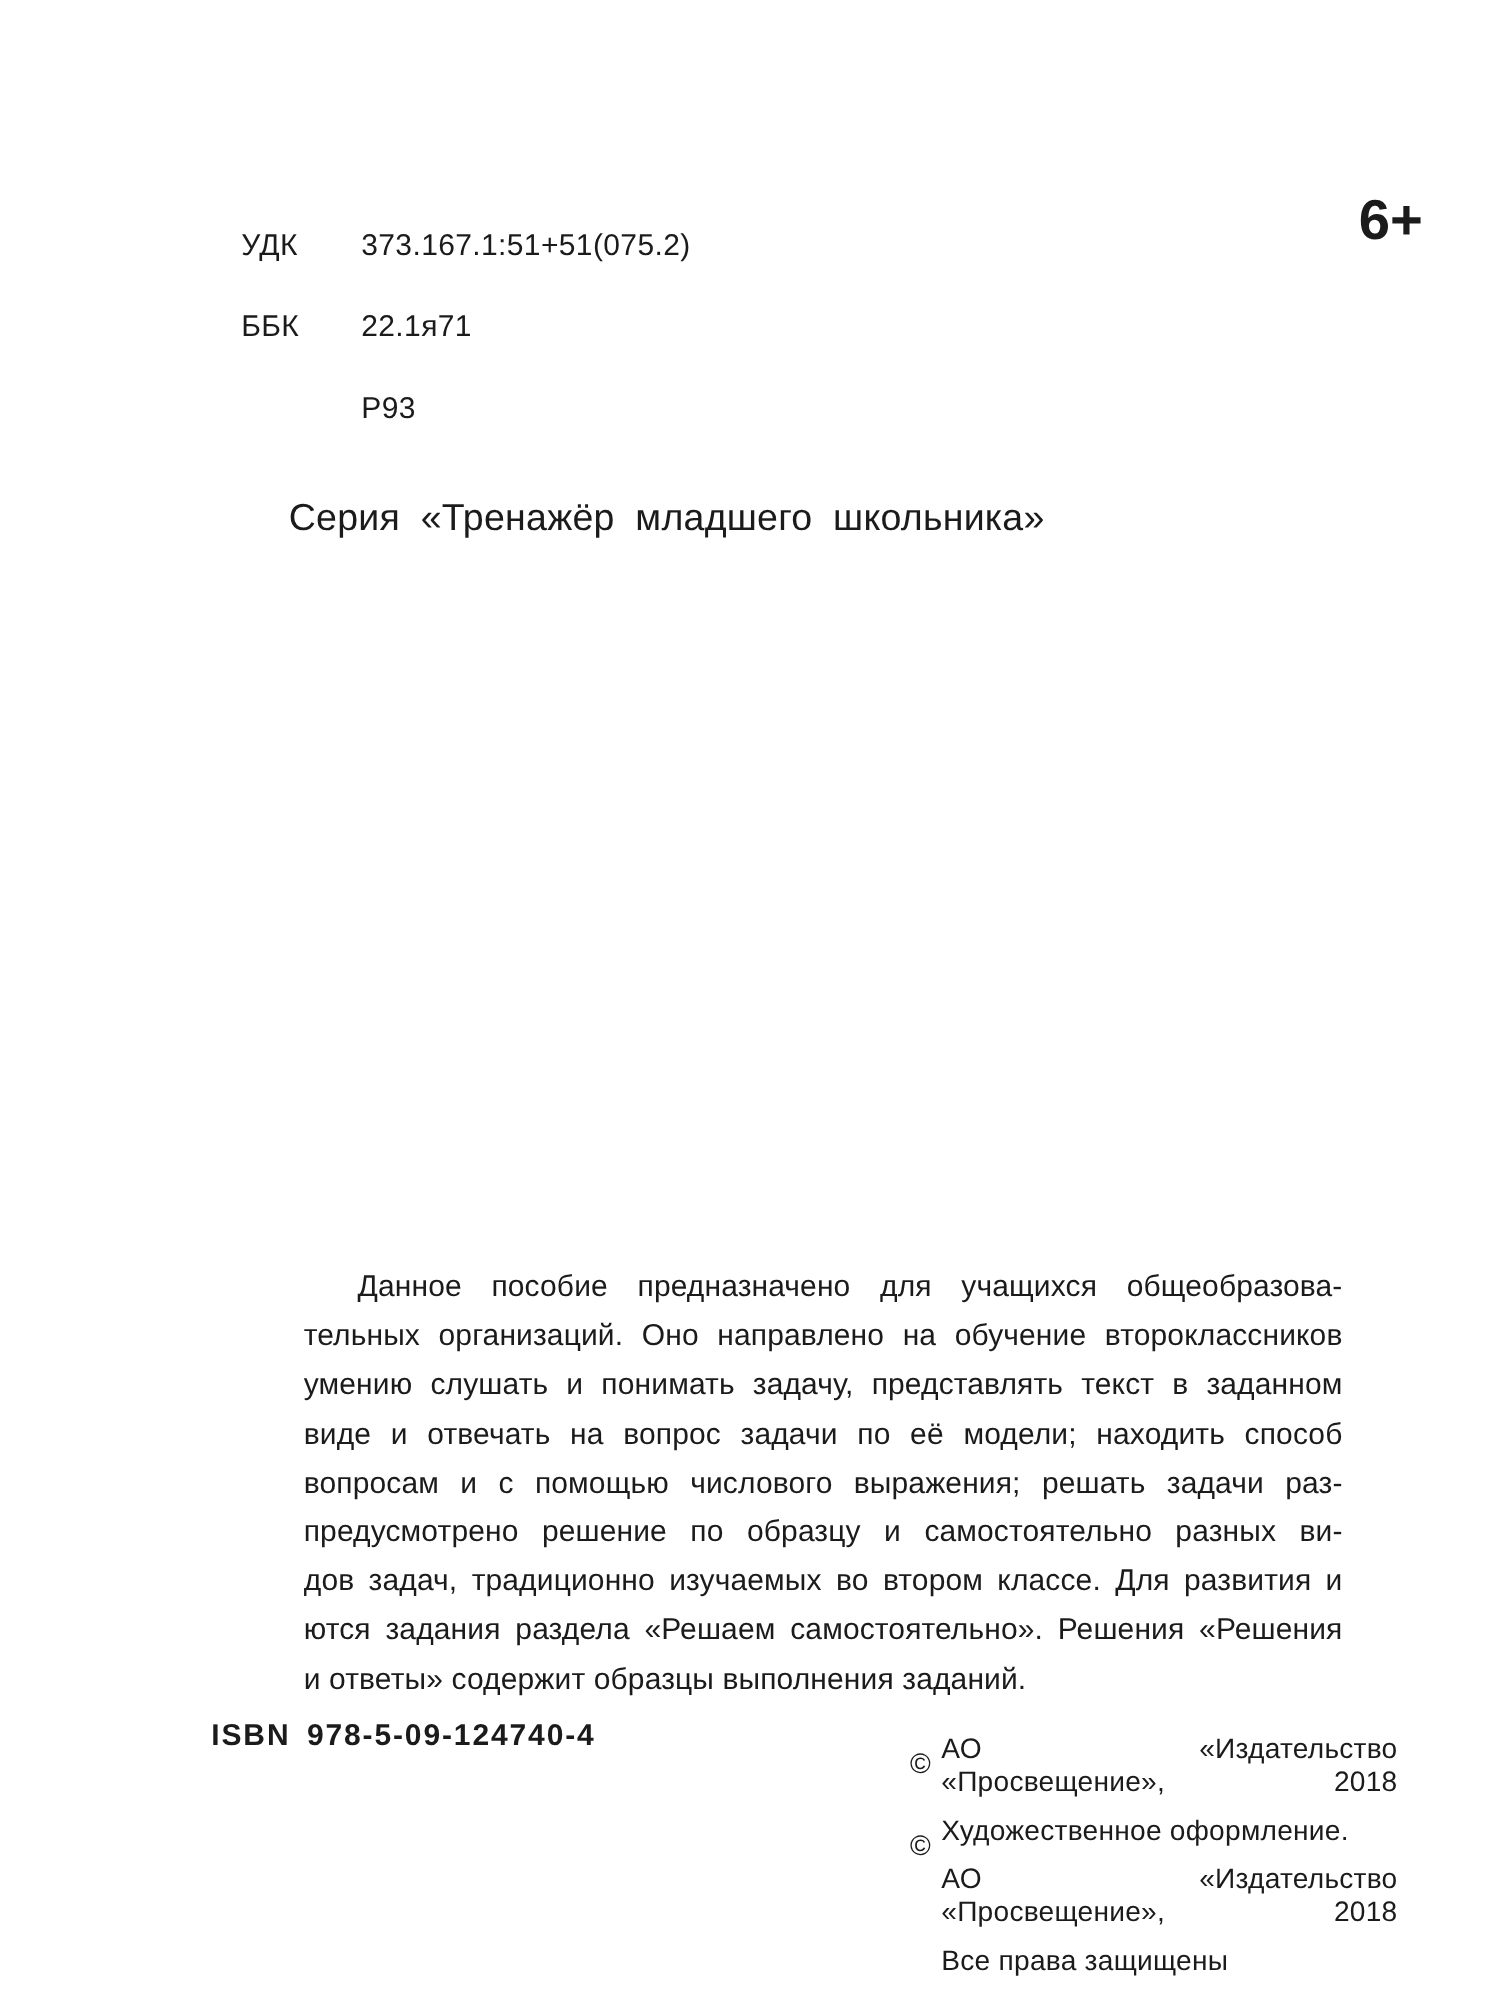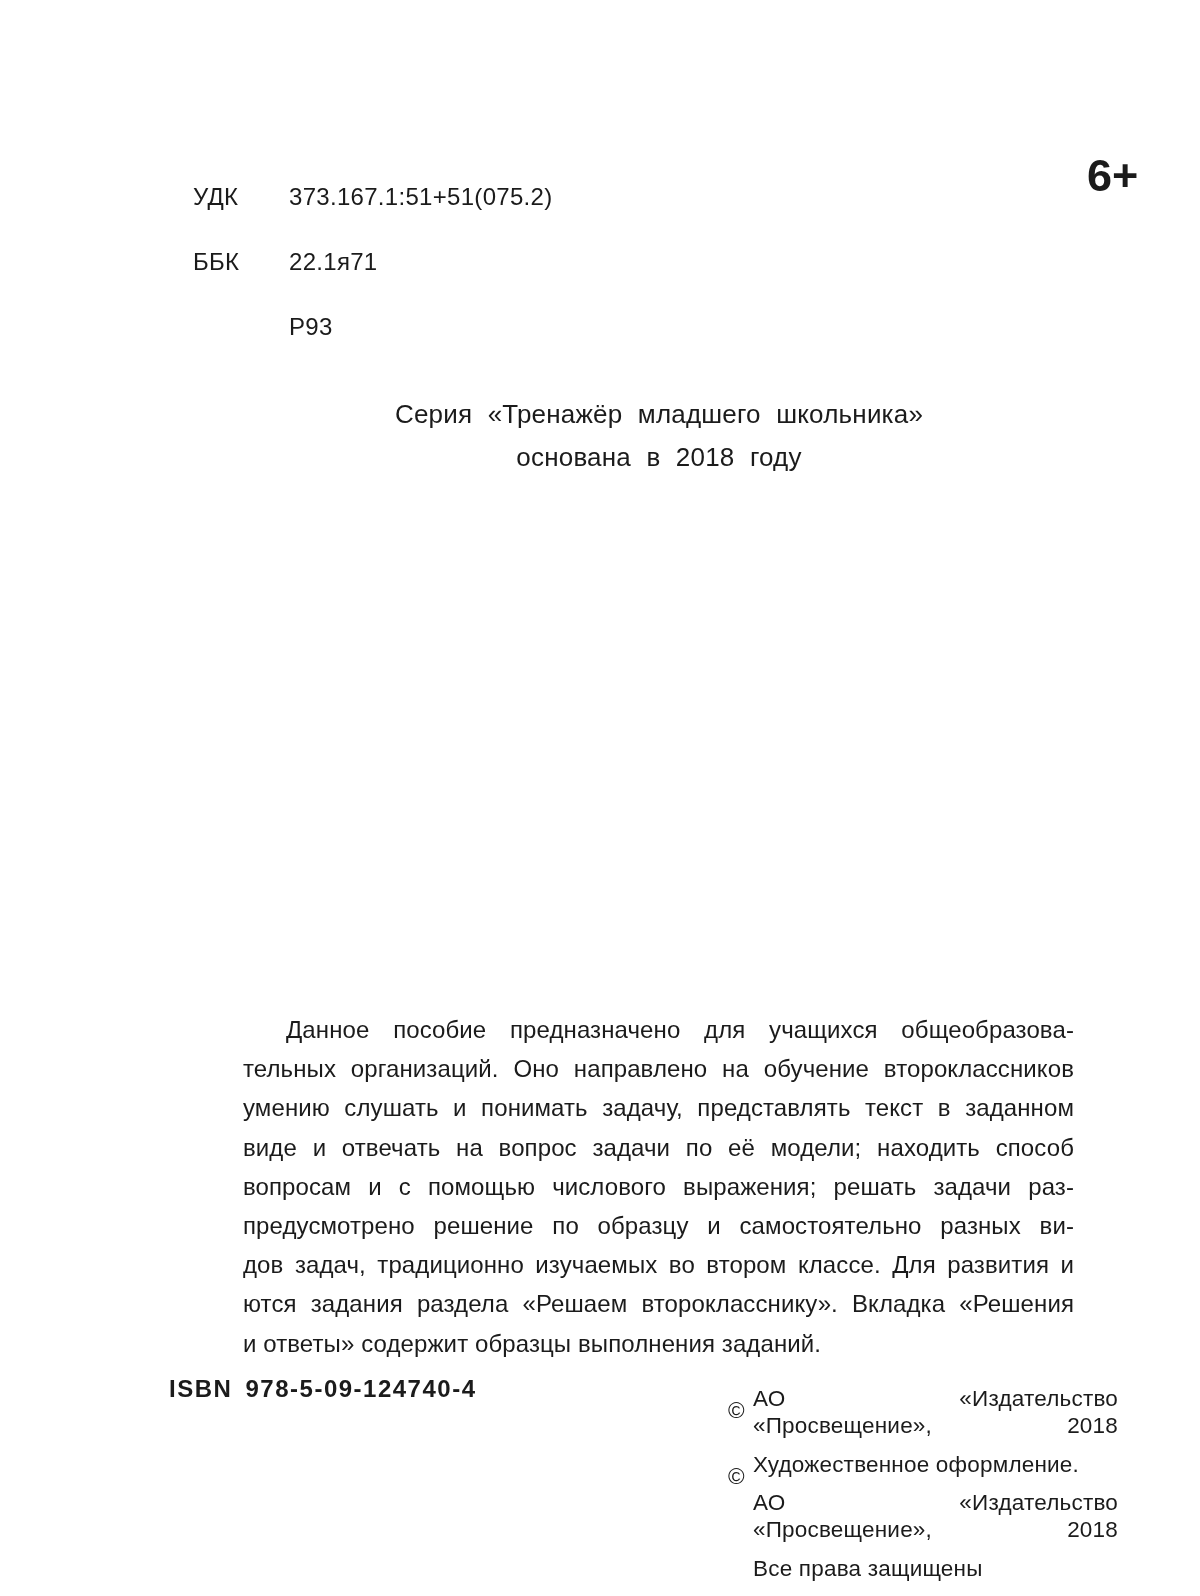--- a/index.html
+++ b/index.html
@@ -36,22 +36,22 @@
     line-height: 48px;
     letter-spacing: 0px;
   }
 
   
   .series-block {
     position: absolute;
     left: 183px;
     width: 880px;
     top: 351px;
-    text-align: center;
-    font-size: 26px;
+    text-align: left;
+    font-size: 30px;
     line-height: 31px;
     word-spacing: 8px;
     letter-spacing: 0.2px;
   }
 
   
   .annotation {
     position: absolute;
     left: 183px;
     width: 879px;
@@ -108,33 +108,32 @@
   <div class="udc-row">
     <span class="lbl"></span>
     <span class="val">Р93</span>
   </div>
 </div>
 
 <div class="age-badge">6+</div>
 
 <div class="series-block">
   <div>Серия «Тренажёр младшего школьника»</div>
-  <div>основана в 2018 году</div>
 </div>
 
 <div class="annotation">
   <div>
       <div class="line first">Данное пособие предназначено для учащихся общеобразова-</div>
       <div class="line">тельных организаций. Оно направлено на обучение второклассников</div>
       <div class="line">умению слушать и понимать задачу, представлять текст в заданном</div>
       <div class="line">виде и отвечать на вопрос задачи по её модели; находить способ</div>
       <div class="line">вопросам и с помощью числового выражения; решать задачи раз-</div>
       <div class="line">предусмотрено решение по образцу и самостоятельно разных ви-</div>
       <div class="line">дов задач, традиционно изучаемых во втором классе. Для развития и</div>
-      <div class="line">ются задания раздела «Решаем второкласснику». Вкладка «Решения</div>
+      <div class="line">ются задания раздела «Решаем самостоятельно». Решения «Решения</div>
       <div class="line last">и ответы» содержит образцы выполнения заданий.</div>
     </div>
 </div>
 
 <div class="isbn">ISBN 978-5-09-124740-4</div>
 <div class="copyright-block">
     <div class="cline justify">
       <span class="marker">©</span>
       <span class="ctext">АО «Издательство «Просвещение», 2018</span>
     </div>

